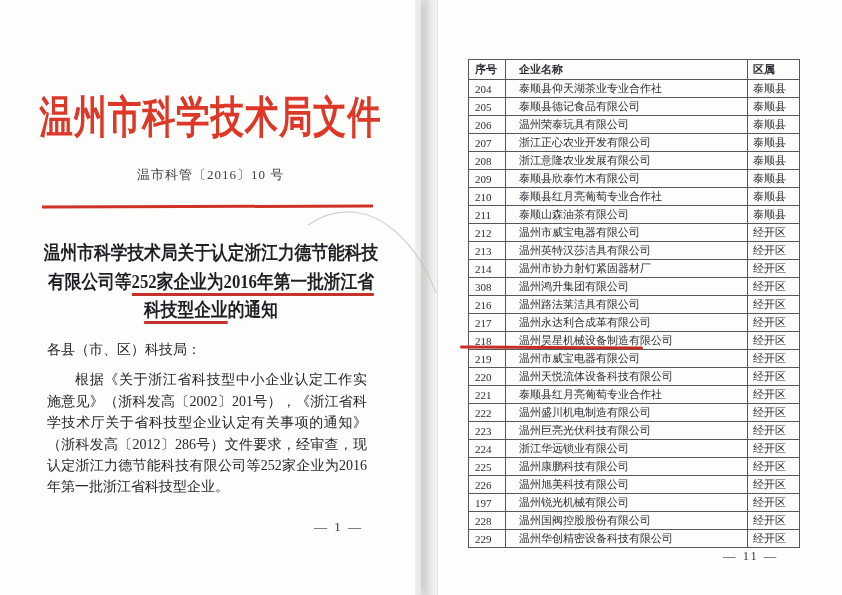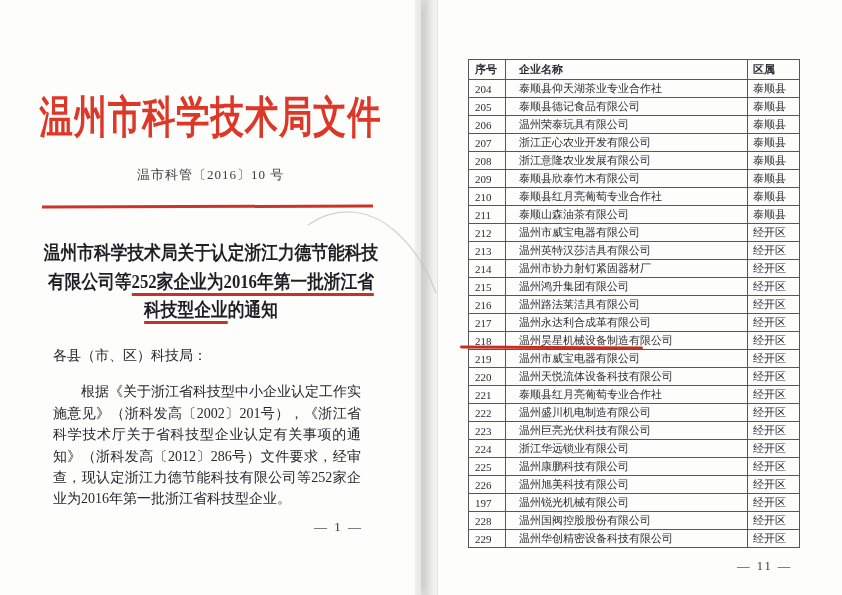--- a/index.html
+++ b/index.html
@@ -28,21 +28,21 @@
   .red-rule{position:absolute;top:205px;left:42px;width:331px;height:3px;
     background:#cf3327;transform:rotate(-.15deg);}
   .doc-title{
     position:absolute;top:239px;left:11px;width:400px;
     font-size:19px;font-weight:bold;line-height:28.5px;text-align:center;
     color:#1e1e24;transform:scaleX(.88);transform-origin:center;
   }
   .doc-title .u{border-bottom:3px solid #c5322a;padding-bottom:1px;}
   .body-text{position:absolute;top:330px;left:38px;width:338px;
     font-size:14px;line-height:21.4px;text-align:justify;color:#26262c;}
-  .body-text p{margin:15px;}
+  .body-text p{margin:9px;}
   .body-text p.indent{text-indent:2em;}
   .pagenum-left{position:absolute;top:519px;left:314px;font-size:13px;
     letter-spacing:2px;color:#33333a;}
 
   
   .company-table{
     position:absolute;top:59px;left:30px;width:331px;
     border-collapse:collapse;table-layout:fixed;
     font-size:11px;color:#2d2d34;
   }
@@ -55,22 +55,22 @@
   }
   .company-table th{font-weight:bold;height:19px;}
   .company-table td{height:17px;}
   .company-table th:nth-child(1),.company-table td:nth-child(1){padding-left:6px;}
   .company-table th:nth-child(2),.company-table td:nth-child(2){padding-left:13px;}
   .company-table th:nth-child(3),.company-table td:nth-child(3){padding-left:5px;}
   .row-underline-mark{
     position:absolute;top:346px;left:22px;width:183px;height:3px;
     background:#c62e24;border-radius:2px;transform:rotate(.25deg);
   }
-  .pagenum-right{position:absolute;top:549px;left:299px;font-size:12.5px;
-    letter-spacing:2px;color:#3a3a40;margin-top:10px;}
+  .pagenum-right{position:absolute;top:549px;left:285px;font-size:12.5px;
+    letter-spacing:2px;color:#3a3a40;}
 
   
   .crease{position:absolute;top:195px;left:300px;pointer-events:none;}
 </style>
 </head>
 <body>
 
 <div class="page page-left">
 
   <div class="red-header">温州市科学技术局文件</div>
@@ -160,21 +160,21 @@
           <td>213</td>
           <td>温州英特汉莎洁具有限公司</td>
           <td>经开区</td>
         </tr>
         <tr>
           <td>214</td>
           <td>温州市协力射钉紧固器材厂</td>
           <td>经开区</td>
         </tr>
         <tr>
-          <td>215</td>
+          <td>308</td>
           <td>温州鸿升集团有限公司</td>
           <td>经开区</td>
         </tr>
         <tr>
           <td>216</td>
           <td>温州路法莱洁具有限公司</td>
           <td>经开区</td>
         </tr>
         <tr>
           <td>217</td>

